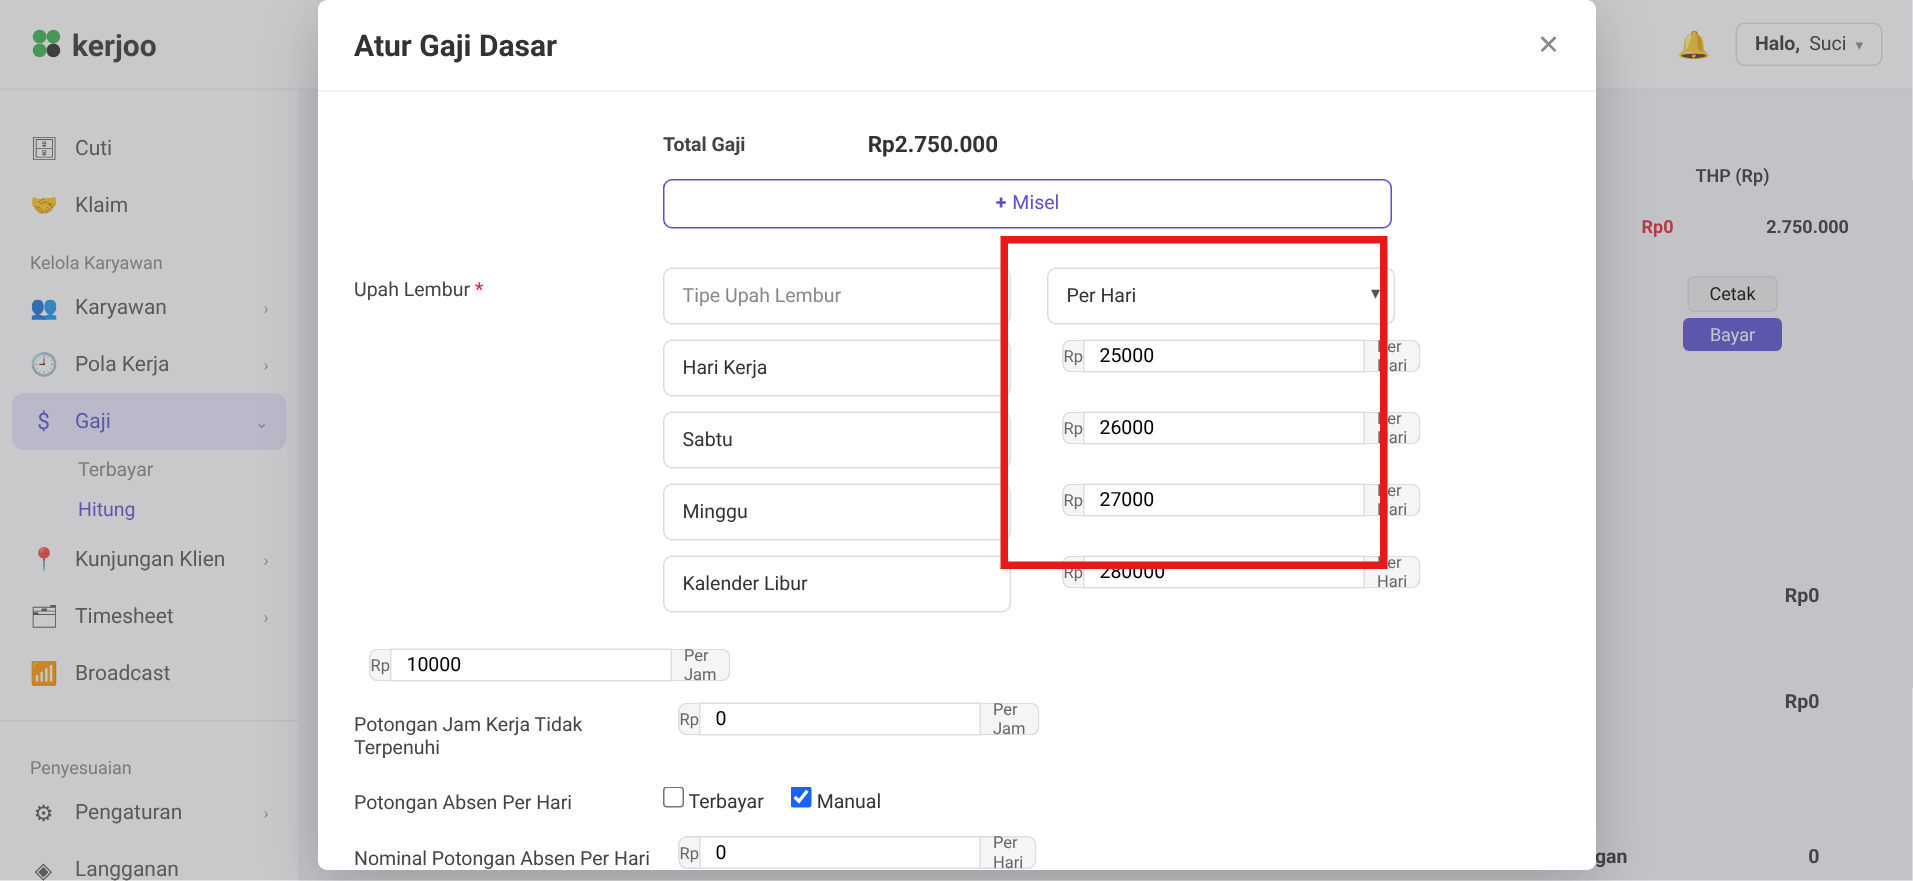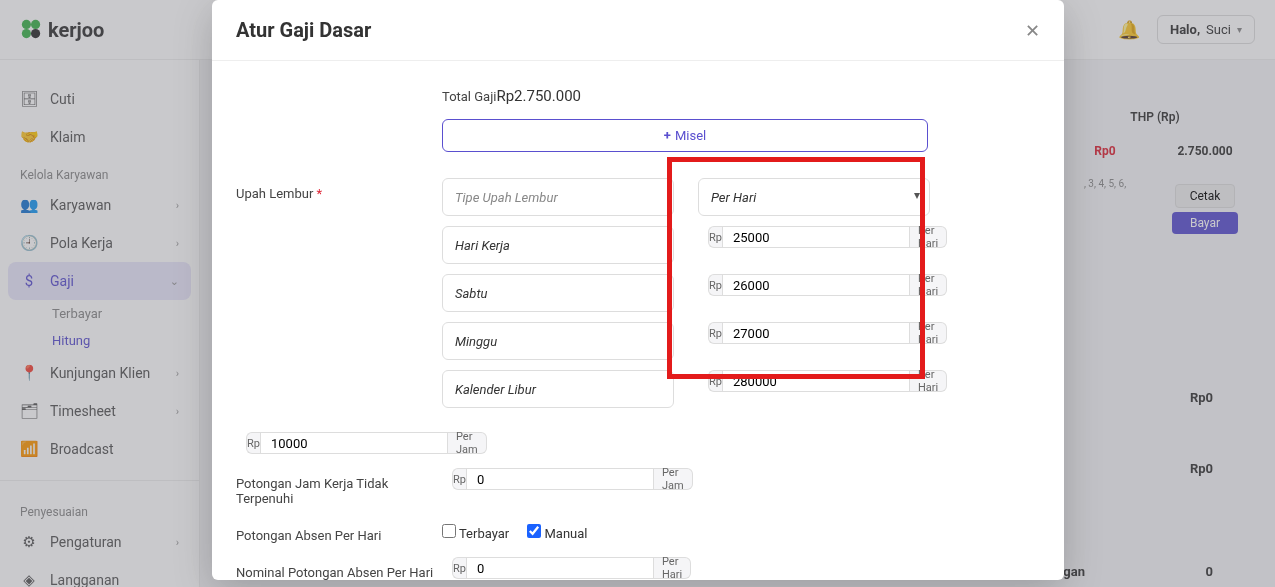--- a/index.html
+++ b/index.html
@@ -42,27 +42,27 @@
 .modal { position: absolute; left: 212px; top: 0; width: 852px; height: 580px; background: #fff; border-radius: 6px; box-shadow: 0 10px 40px rgba(0,0,0,.2); display: flex; flex-direction: column; }
 .modal-head { padding: 18px 24px; border-bottom: 1px solid #eee; display: flex; align-items: center; }
 .modal-title { font-size: 20px; font-weight: 700; }
 .close { margin-left: auto; font-size: 18px; color: #888; cursor: pointer; }
 .modal-body { flex: 1; overflow-y: auto; padding: 20px 30px 20px 24px; position: relative; }
 
 .row { display: flex; align-items: flex-start; margin-bottom: 14px; }
 .row .lab { width: 206px; padding-top: 8px; font-size: 13px; color: #444; }
 .row .lab .req { color: #d23; }
 .row .val { flex: 1; }
-.static-val { font-size: 15px; font-weight: 400; padding-top: 6px; text-align: left; width: 250px; }
+.static-val { font-size: 15px; font-weight: 700; padding-top: 6px; text-align: center; width: 250px; }
 
 .tambah-btn { width: 100%; max-width: 486px; border: 1px solid #5a4fcf; background: #fff; color: #5a4fcf; border-radius: 6px; padding: 8px; font-size: 13px; cursor: pointer; }
 .plus { font-weight: 700; margin-right: 4px; }
 
 .lembur-grid { display: grid; grid-template-columns: 232px 232px; gap: 10px 24px; }
-.txt-input { width: 100%; height: 38px; border: 1px solid #ddd; border-radius: 6px; padding: 0 12px; font-size: 13px; background: #fff; color: #333; font-style: italic; }
+.txt-input { width: 100%; height: 38px; border: 1px solid #ddd; border-radius: 6px; padding: 0 12px; font-size: 13px; background: #fff; color: #333; }
 .txt-input::placeholder { color: #888; }
 .sel { appearance: none; background: #fff; }
 .sel-wrap { position: relative; }
 .sel-wrap::after { content: "▾"; position: absolute; right: 10px; top: 10px; color: #555; pointer-events: none; font-size: 12px; }
 
 .inp-group { display: flex; width: 232px; height: 22px; padding-left: 10px; }
 .inp-pre { width: 32px; border: 1px solid #ddd; border-right: none; border-radius: 6px 0 0 6px; background: #f5f5f7; display: flex; align-items: center; justify-content: center; font-size: 11px; color: #666; }
 .inp-mid { flex: 1; border: 1px solid #ddd; padding: 0 10px; font-size: 13px; outline: none; }
 .inp-suf { padding: 0 8px; border: 1px solid #ddd; border-left: none; border-radius: 0 6px 6px 0; background: #f5f5f7; display: flex; align-items: center; font-size: 11px; color: #666; }
 
@@ -160,21 +160,20 @@
 <div class="main">
   <div class="bg-table">
     <div class="bg-head">
       <div class="bg-cell">THP (Rp)</div>
     </div>
     <div class="bg-row">
       <div class="bg-cell red">Rp0</div>
       <div class="bg-cell num">2.750.000</div>
     </div>
     <div class="bg-row">
-      <div class="bg-cell" style="font-size:10px;color:#888;white-space:nowrap;overflow:hidden">, 3, 4, 5, 6,</div>
       <div class="bg-cell">
         <button class="cetak-btn">Cetak</button>
         <button class="bayar-btn">Bayar</button>
       </div>
     </div>
   </div>
   <div class="bg-col">
     <div>Rp0</div>
     <div>Rp0</div>
   </div>
@@ -195,21 +194,21 @@
 
 <div class="overlay">
   <div class="modal">
     <div class="modal-head">
       <div class="modal-title">Atur Gaji Dasar</div>
       <div class="close">✕</div>
     </div>
     <div class="modal-body">
 
       <div class="row" style="margin-left:206px">
-        <div class="lab" style="width:auto;font-weight:400">Total Gaji</div>
+        <div class="lab" style="width:auto;font-weight:700">Total Gaji</div>
         <div class="static-val">Rp2.750.000</div>
       </div>
 
       <div class="row" style="margin-left:206px;margin-bottom:26px">
         <button class="tambah-btn"><span class="plus">+</span><span>Misel</span></button>
       </div>
 
       <div class="row">
         <div class="lab"><span>Upah Lembur</span> <span class="req">*</span></div>
         <div class="val">

